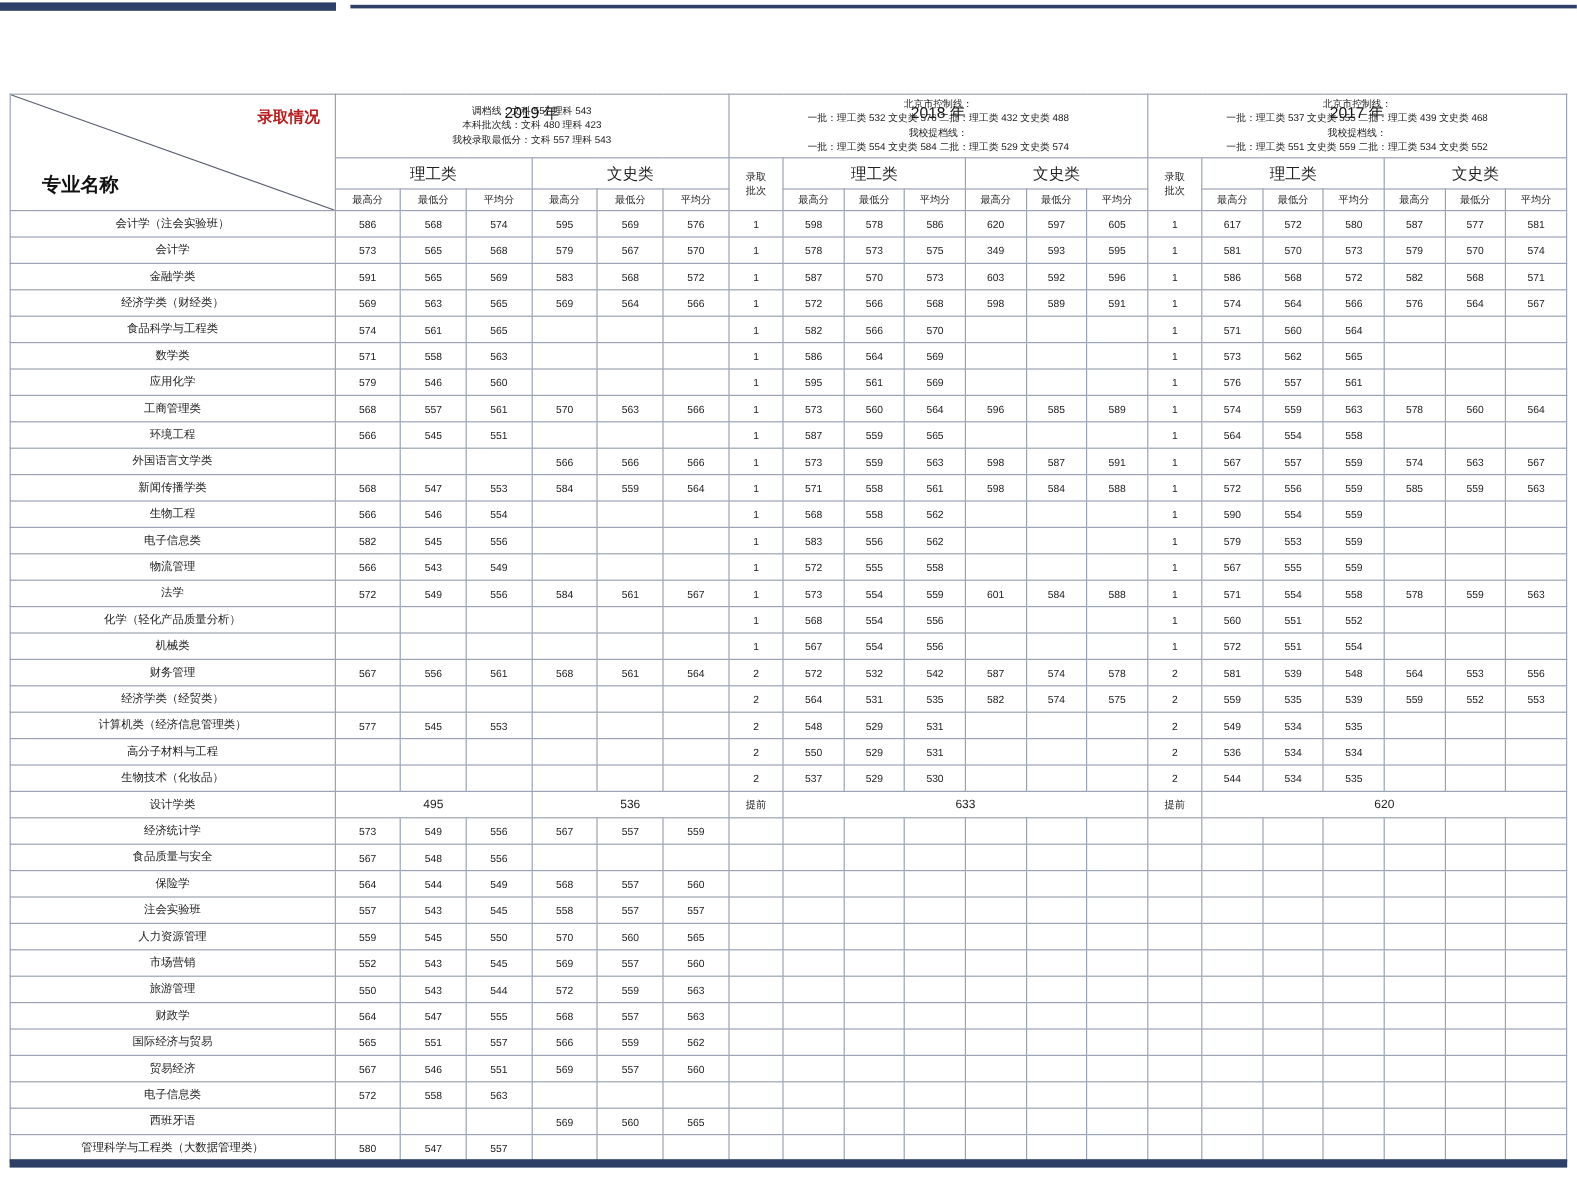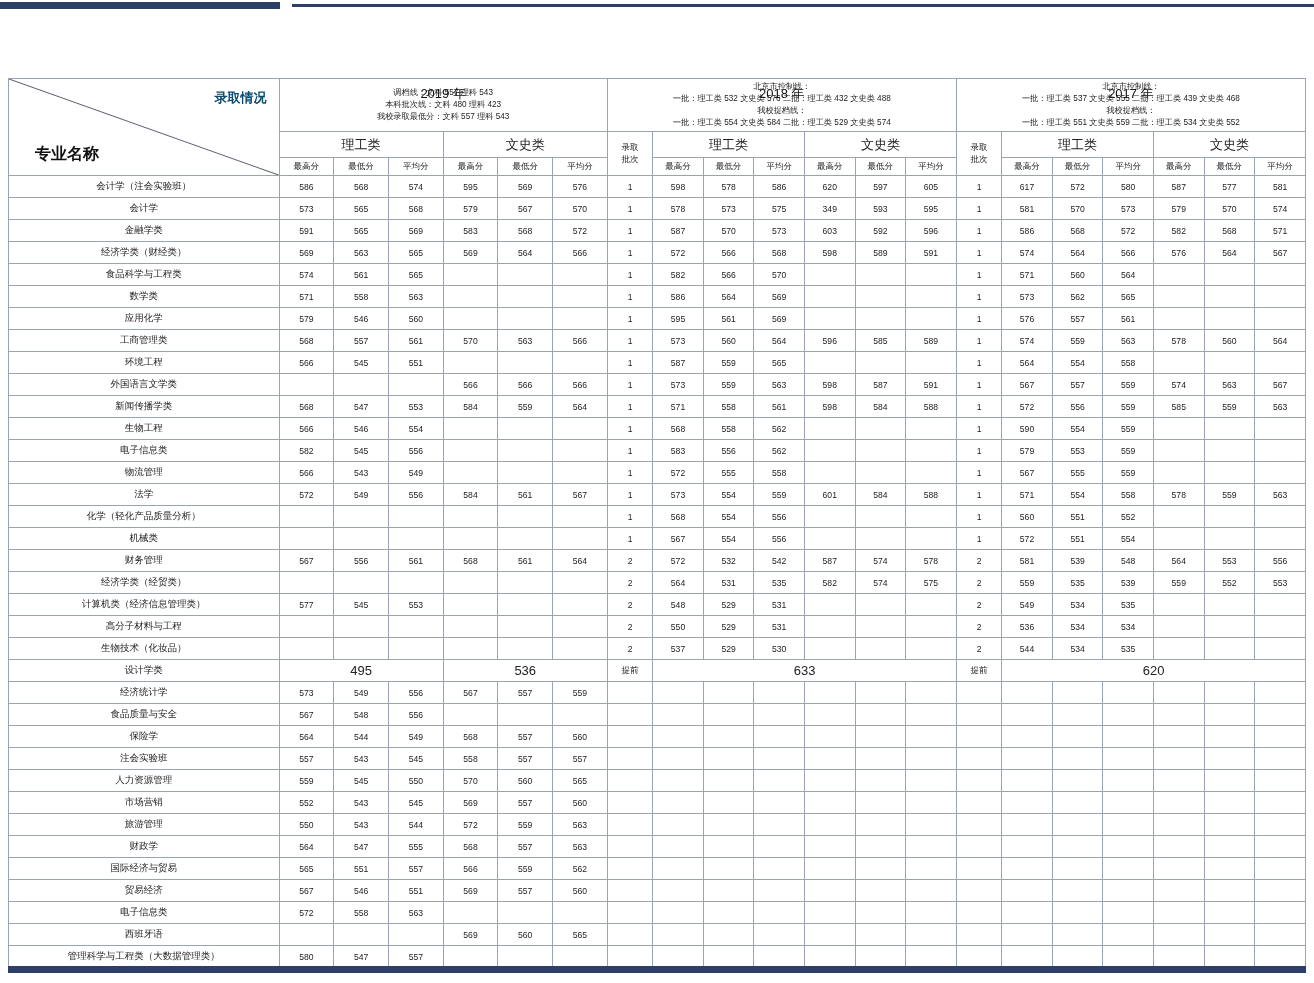--- a/index.html
+++ b/index.html
@@ -24,37 +24,37 @@
   
   .bottom-bar{position:absolute;left:8px;bottom:10px;right:8px;height:7px;background:#2d3f66;}
 
   
   .tbl-wrap{position:absolute;left:8px;top:78px;width:1298px;}
   table.main{border-collapse:collapse;width:1298px;table-layout:fixed;font-size:9px;}
   table.main td,table.main th{border:1px solid #9aa3b3;padding:0;text-align:center;vertical-align:middle;color:#222;}
 
   .corner{position:relative;height:96px;padding:0;border:1px solid #9aa3b3;}
   .corner .diag{position:absolute;left:0;top:0;width:100%;height:100%;}
-  .corner .lbl-top{position:absolute;right:12px;top:10px;font-size:13px;font-weight:bold;color:#0c4a6e;}
+  .corner .lbl-top{position:absolute;right:12px;top:10px;font-size:13px;font-weight:bold;color:#b91c1c;}
   .corner .lbl-bot{position:absolute;left:26px;bottom:10px;font-size:16px;font-weight:bold;color:#111;}
 
   .yearhead{vertical-align:top;padding:6px 6px 4px 6px;text-align:left;height:52px;}
   .yearhead .ylabel{font-size:13px;text-align:center;font-weight:normal;color:#111;margin-bottom:3px;}
   .yearhead .lines{font-size:8.2px;line-height:1.45;color:#222;}
   .yearhead.with-ctrl{position:relative;}
   .yearhead.with-ctrl .ylabel{position:absolute;left:0;right:0;top:6px;text-align:center;}
   .yearhead.with-ctrl .lines{position:relative;}
 
   .grp{font-size:13px;height:17px;}
   .sub{font-size:8.5px;height:17px;color:#333;}
   .batch-cell{font-size:8.5px;line-height:1.35;}
 
   td.major{text-align:left;padding-left:6px;font-size:9.5px;height:21px;color:#111;margin-left:21px;}
   td.val{height:21px;font-size:8.6px;color:#333;}
-  td.wide{font-size:13px;}
+  td.wide{font-size:10px;}
   tr.row:nth-child(odd) td{background:#ffffff;}
   tr.row td{background:#ffffff;}
   .batch{font-size:8.6px;}
 </style>
 </head>
 <body>
 
 <div class="page">
 
   <div class="top-bar-left"></div>

